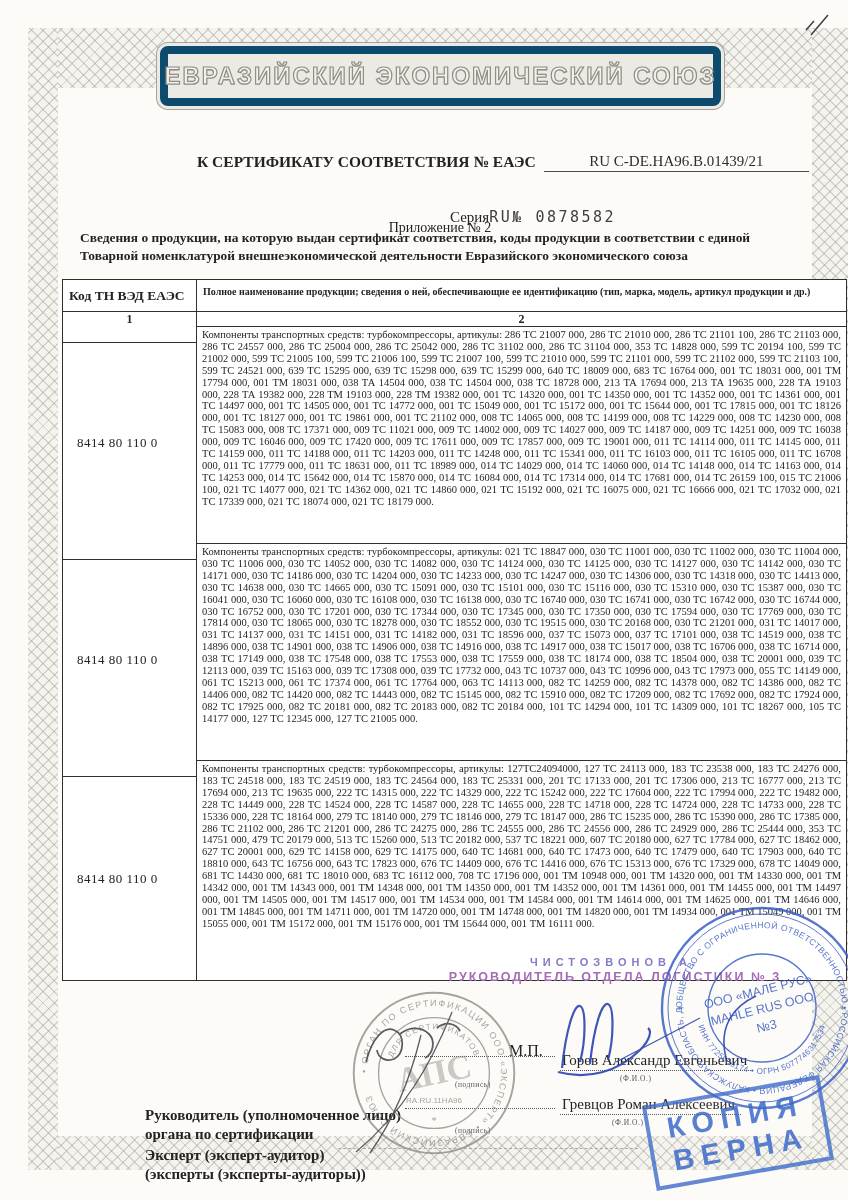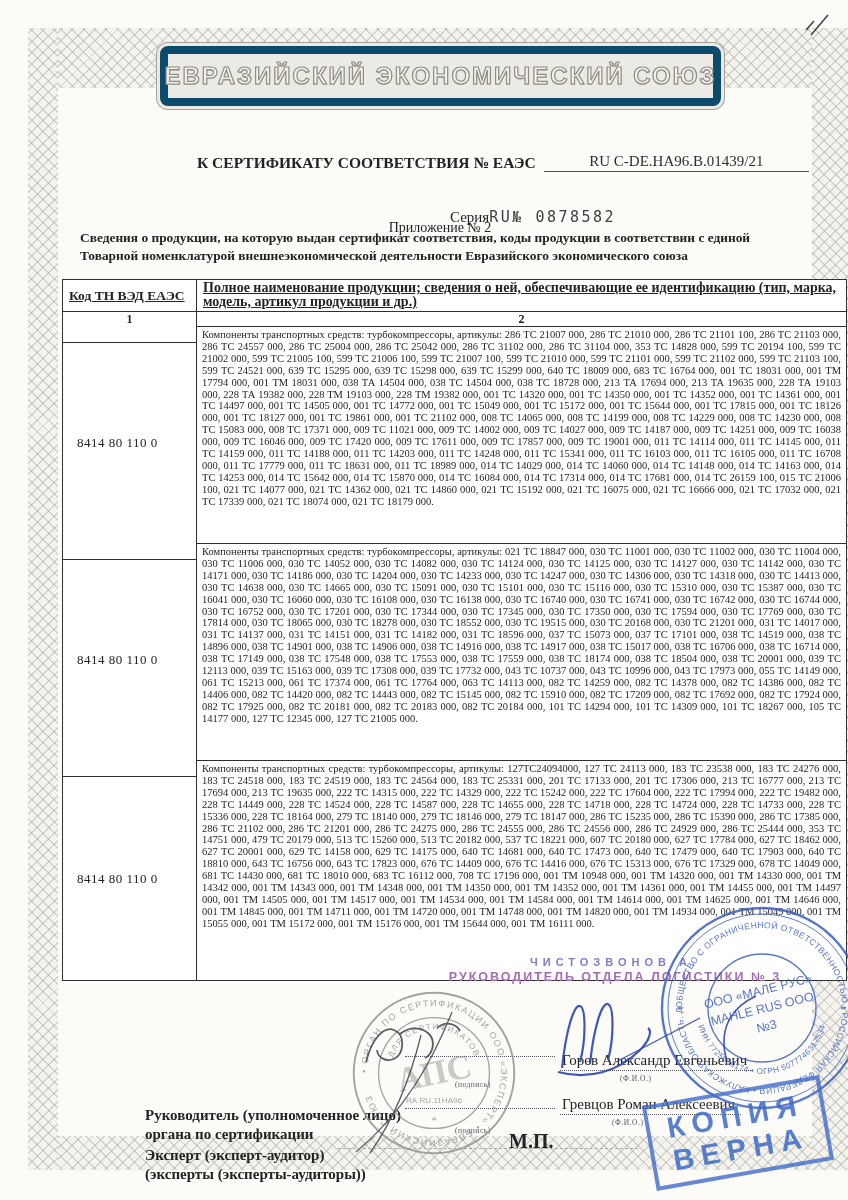--- a/index.html
+++ b/index.html
@@ -14,44 +14,44 @@
   .gpat-bottom{left:28px;top:1136px;width:790px;height:34px;}
   .gpat-left{left:28px;top:28px;width:30px;height:1142px;}
   .gpat-right{left:812px;top:28px;width:36px;height:1142px;}
   
   .banner{position:absolute;left:160px;top:46px;width:545px;height:44px;background:#eceae4;
           border:8px solid #0c4a6e;box-shadow:0 0 0 3px #eceae4,0 0 0 4px #a5a39b;border-radius:8px;
           display:flex;align-items:center;justify-content:center;}
   .banner span{font-family:"Liberation Sans",sans-serif;font-weight:bold;font-size:24px;letter-spacing:2px;
           color:#f3f1ec;-webkit-text-stroke:1.2px #8f8d84;text-shadow:0 1px 0 #b7b5ad;white-space:nowrap;}
   .title{position:absolute;left:0;top:110px;width:780px;text-align:center;font-size:28px;font-weight:bold;letter-spacing:2px;}
-  .certline{position:absolute;left:197px;top:153px;width:612px;display:flex;align-items:center;}
+  .certline{position:absolute;left:197px;top:153px;width:612px;display:flex;align-items:flex-start;}
   .certline .lbl{font-weight:bold;font-size:15.5px;white-space:nowrap;}
   .certline .val{flex:1;margin-left:8px;border-bottom:1.4px solid #4c4c4c;text-align:center;font-size:15px;color:#2d2d2d;padding-bottom:1px;white-space:nowrap;}
   .seriesline{position:absolute;left:450px;top:180px;display:flex;align-items:baseline;font-size:15px;}
   .seriesline .mono{font-family:"DejaVu Sans Mono",monospace;letter-spacing:2.5px;color:#3e3e3e;margin-top:28px;}
   .annex{position:absolute;left:85px;top:220px;width:710px;text-align:center;font-weight:normal;font-size:14px;}
   .intro{position:absolute;left:80px;top:229px;width:720px;text-align:left;font-weight:bold;font-size:13.4px;line-height:17.5px;}
   
   .tbl{position:absolute;left:62px;top:279px;width:783px;display:grid;grid-template-columns:133px 650px;
        grid-template-rows:31px 15px 217px 217px 220px;border:1.4px solid #2f2f2f;background:#fff;}
   .cell{border-left:1.1px solid #2f2f2f;border-top:1.1px solid #2f2f2f;overflow:hidden;background:#fff;}
   .cell.first-col{border-left:none;}
-  .cell.first-row{border-top:none;text-decoration:underline;}
+  .cell.first-row{border-top:none;}
   .hcell1{display:flex;align-items:center;padding-left:6px;font-weight:bold;font-size:13.5px;}
-  .hcell2{padding:1px 6px;font-weight:bold;font-size:14px;line-height:14px;}
+  .hcell2{padding:1px 6px;font-weight:bold;font-size:10px;line-height:22px;}
   .numcell{display:flex;align-items:center;justify-content:center;font-weight:bold;font-size:12px;}
   .codecell{display:flex;align-items:center;padding-left:14px;font-size:13px;letter-spacing:.5px;margin-top:16px;}
   .desccell{padding:2px 5px;font-size:10.5px;line-height:11.9px;text-align:justify;color:#1f1f1f;}
   
   .signlbl{position:absolute;font-weight:bold;font-size:15px;line-height:19px;margin-top:48px;}
   .dotline{position:absolute;border-bottom:1.6px dotted #55555a;}
   .caption{position:absolute;font-size:7.5px;color:#55555a;letter-spacing:.5px;}
   .name{position:absolute;font-size:15px;white-space:nowrap;border-bottom:1.4px dotted #55555a;padding:0 6px 1px 2px;}
-  .mp{position:absolute;left:509px;top:1130px;font-weight:bold;font-size:20px;}
+  .mp{position:absolute;left:509px;top:1042px;font-weight:normal;font-size:16px;}
   
   .logi{position:absolute;left:420px;top:956px;width:390px;text-align:center;z-index:3;
         font-family:"Liberation Sans",sans-serif;font-weight:bold;}
   .logi .l1{font-size:11px;letter-spacing:5px;color:#8679c6;}
   .logi .l2{font-size:12.5px;letter-spacing:2px;color:#a46cb6;margin-top:2px;}
   .stampsvg{position:absolute;z-index:4;}
   .copystamp{position:absolute;left:648px;top:1090px;width:172px;height:78px;z-index:6;
         border:4px solid rgba(59,104,201,.78);transform:rotate(-10deg);
         display:flex;flex-direction:column;align-items:center;justify-content:center;
         font-family:"Liberation Sans",sans-serif;font-weight:bold;font-size:29px;letter-spacing:7px;

